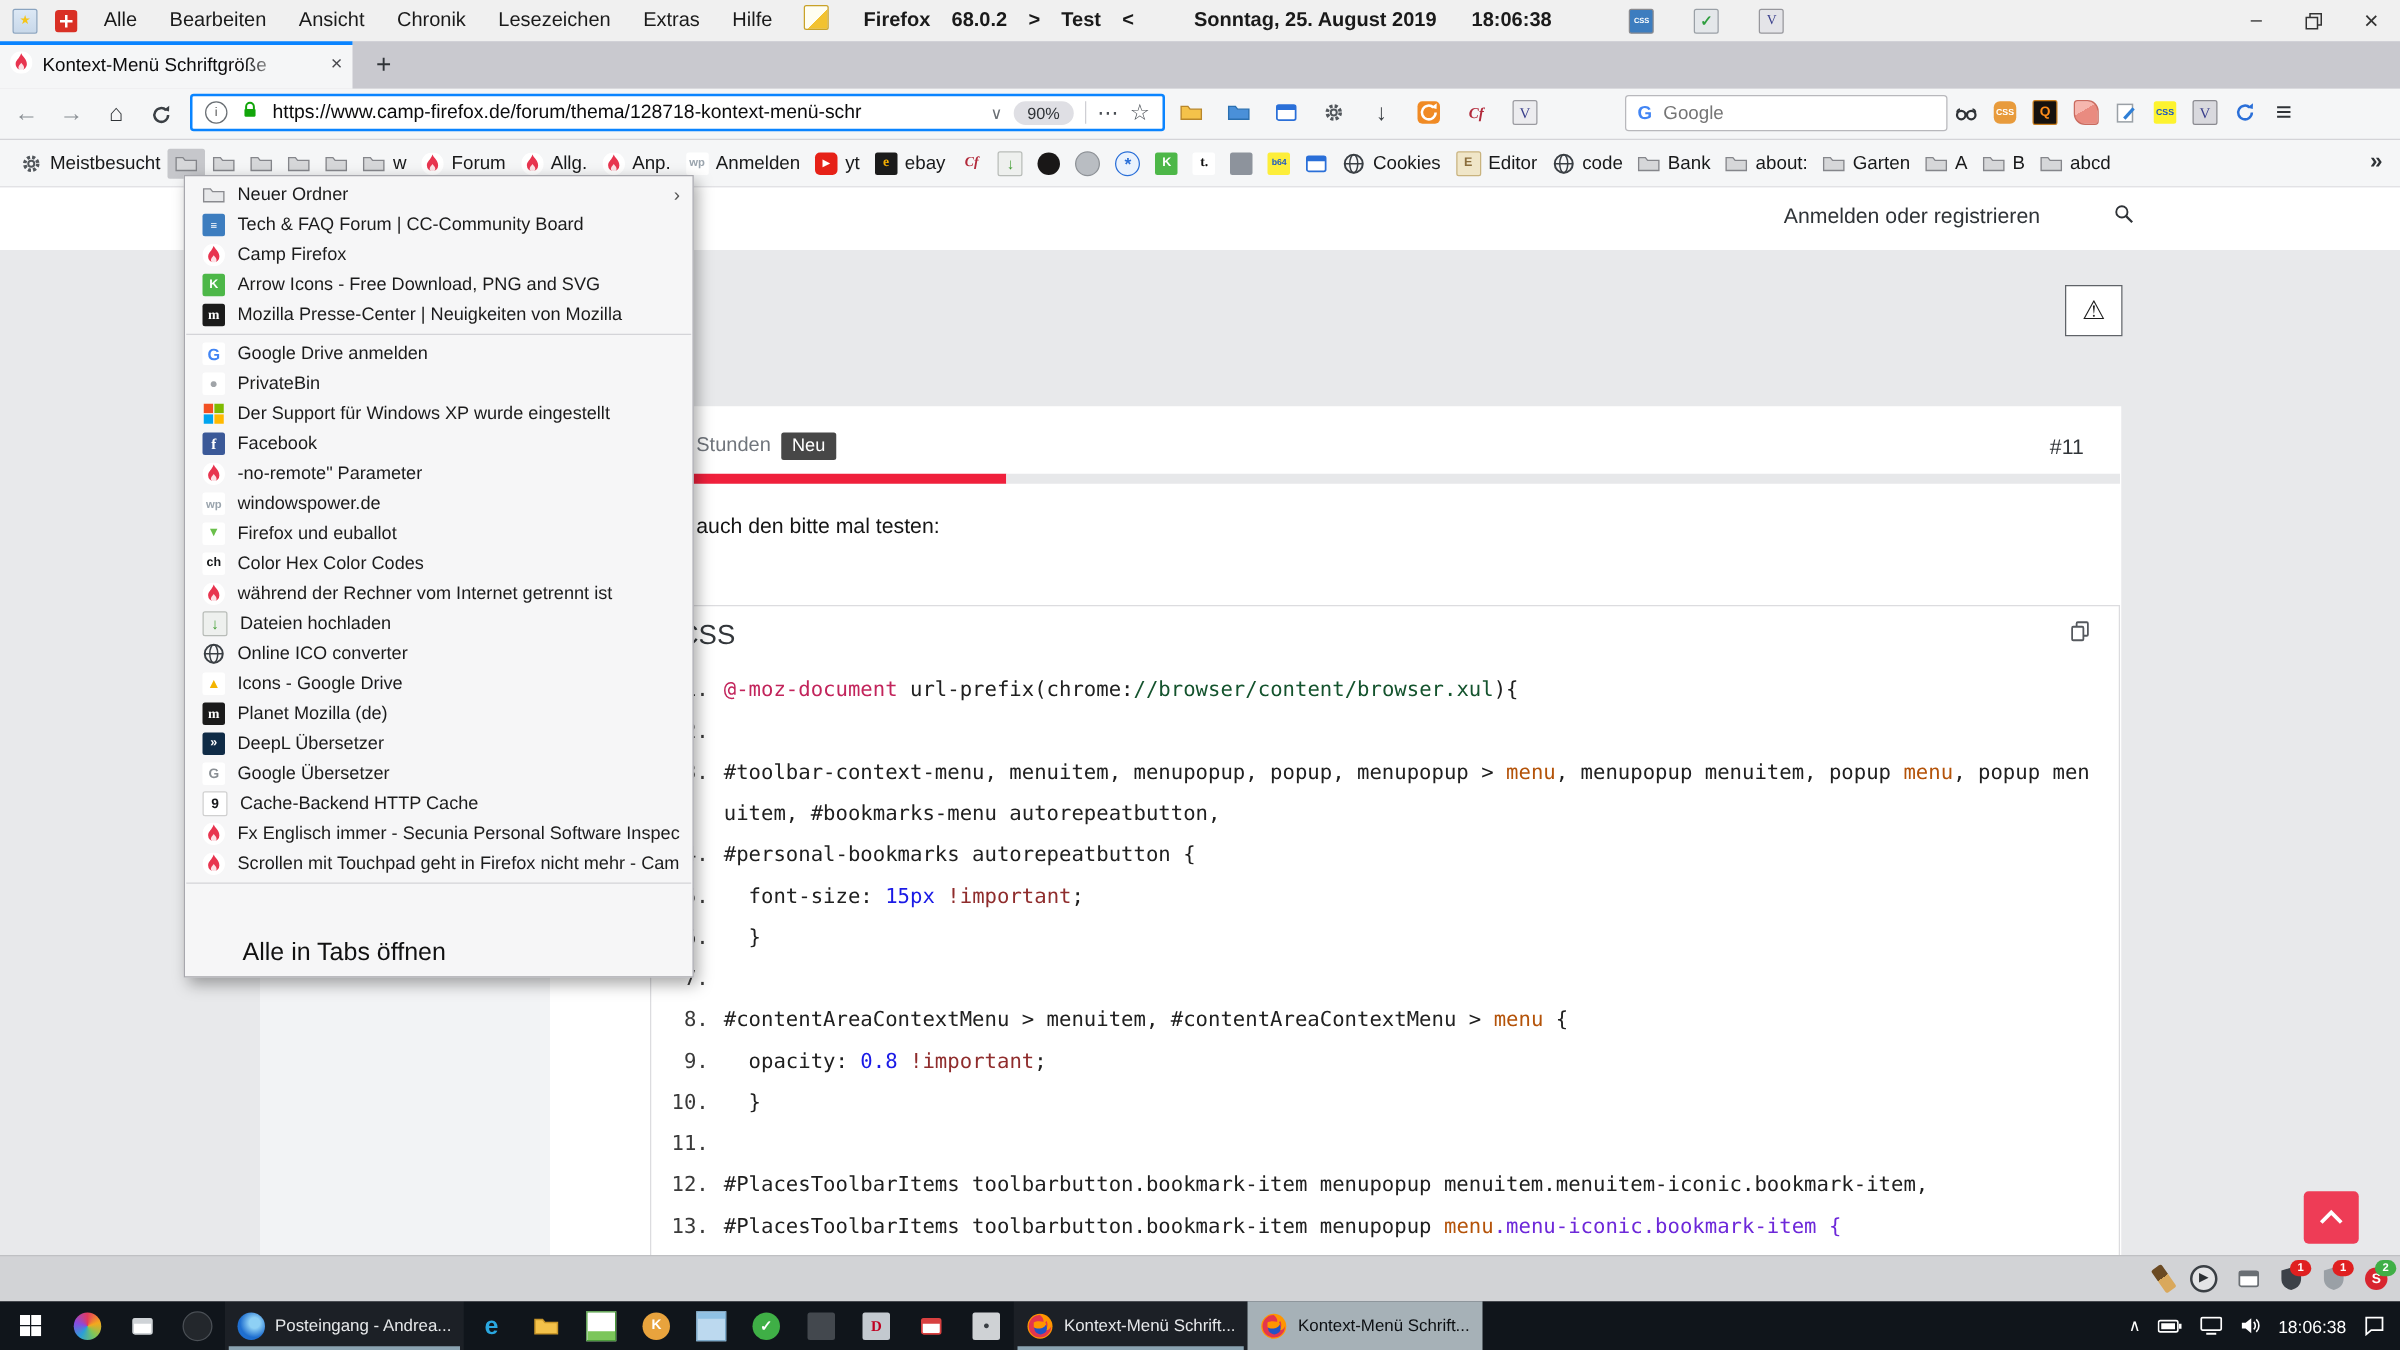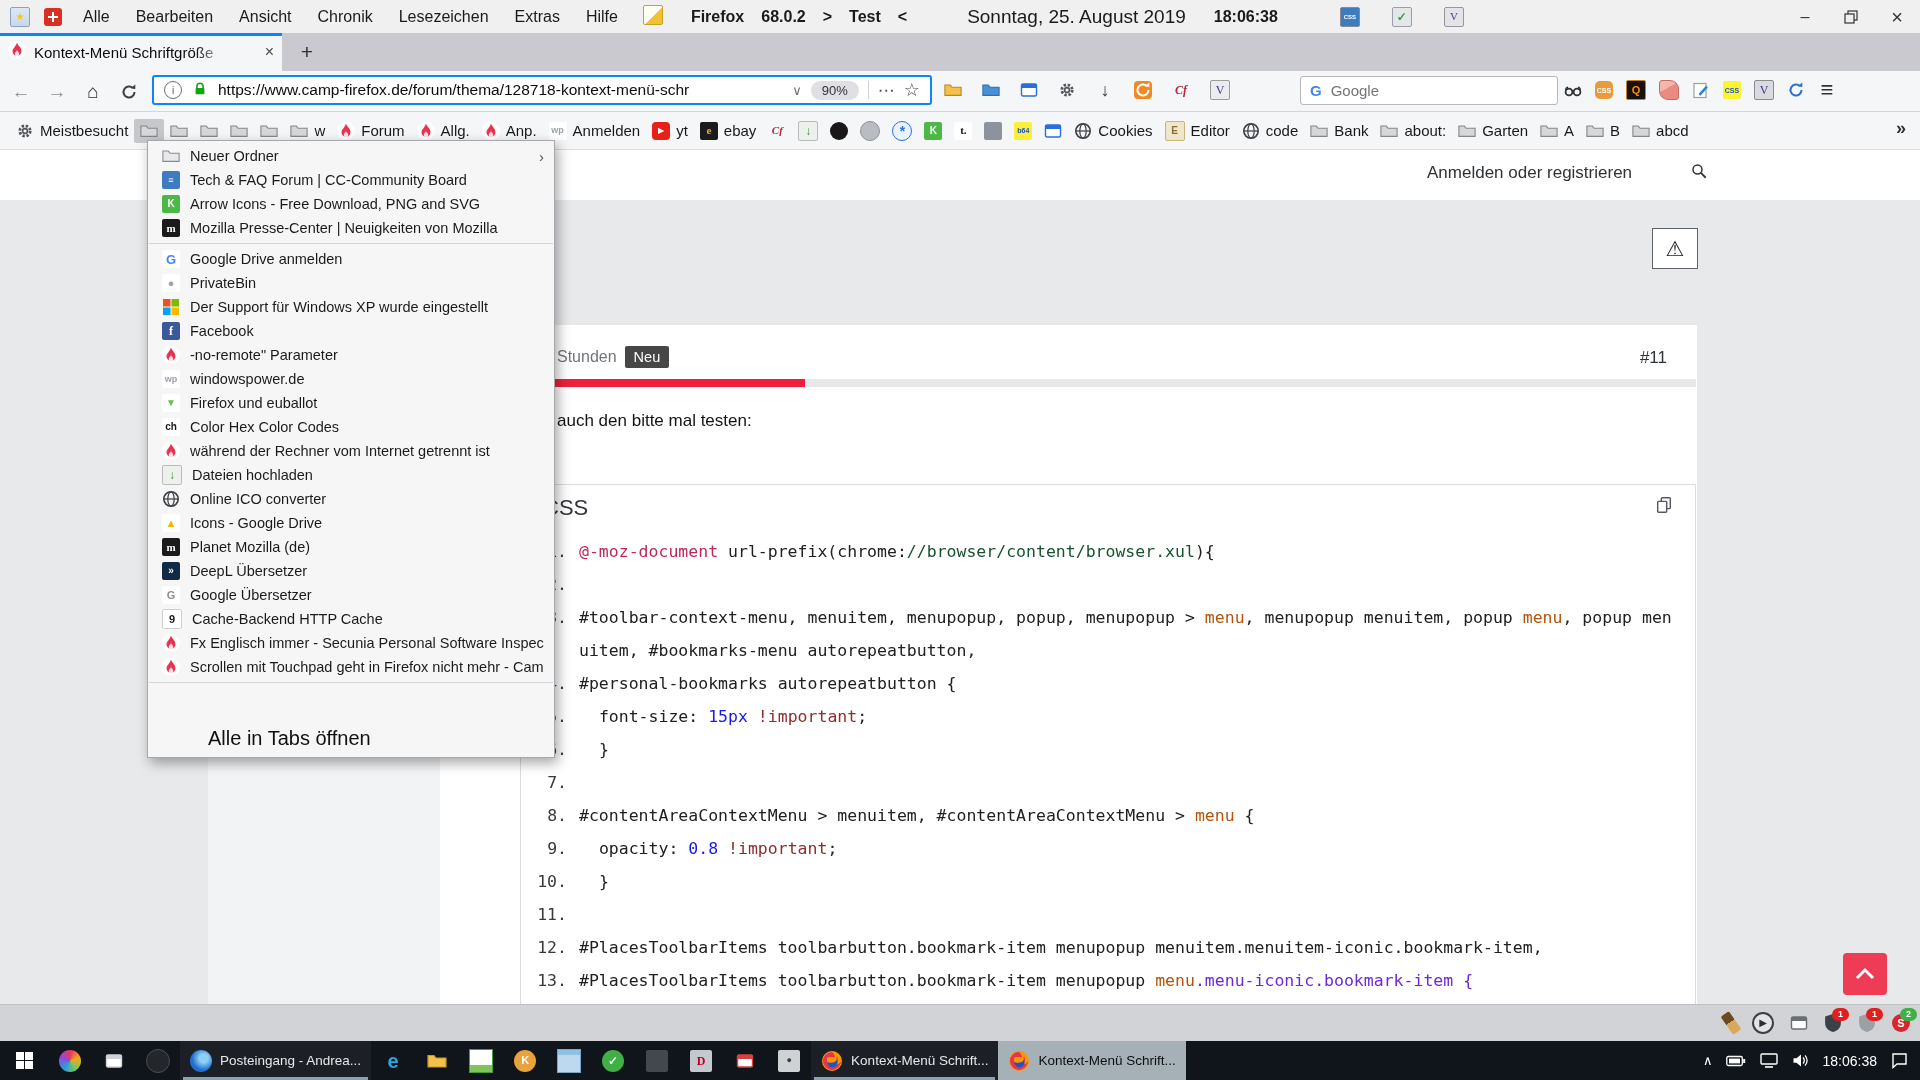--- a/index.html
+++ b/index.html
@@ -10,21 +10,21 @@
   .badge{position:absolute;top:-6px;right:-7px;min-width:13px;height:13px;border-radius:7px;
          color:#fff;font-size:9px;line-height:13px;text-align:center;padding:0 2px;font-weight:700;}
   
   .titlebar{position:absolute;left:0;top:0;width:1920px;height:33px;background:#f0f0f0;
             display:flex;align-items:center;}
   .tl-icons{display:flex;align-items:center;gap:14px;margin-left:10px;}
   .menus{display:flex;margin-left:8px;}
   .menus span{padding:0 13px;font-size:16px;color:#1a1a1a;cursor:default;}
   #note-ic{margin-left:12px;}
   .title-parts{display:flex;gap:17px;font-weight:700;font-size:16px;margin-left:28px;}
-  .tb-date{font-weight:400;font-size:19px;margin-left:60px;}
+  .tb-date{font-weight:700;font-size:16px;margin-left:48px;}
   .tb-time{font-weight:700;font-size:16px;margin-left:28px;}
   #tl-right{margin-left:62px;gap:32px;}
   .win-controls{margin-left:auto;display:flex;height:33px;}
   .win-controls .wc{width:46px;height:33px;display:flex;align-items:center;justify-content:center;
                     color:#333;font-size:16px;}
   
   .tabbar{position:absolute;left:0;top:33px;width:1920px;height:38px;background:#c9c9cf;}
   .tab{position:absolute;left:0;top:0;width:282px;height:38px;background:#f5f6f7;
        display:flex;align-items:center;padding:0 8px;box-sizing:border-box;}
   .tab::before{content:"";position:absolute;left:0;top:0;right:0;height:3px;background:#0a84ff;}
@@ -61,21 +61,21 @@
   .bm.active{background:#c6c7cb;border-radius:2px;}
   .bm-overflow{position:absolute;right:14px;top:7px;font-size:18px;color:#2f3337;font-weight:700;}
   
   .bmenu{position:absolute;left:147px;top:140px;width:408px;background:#f6f6f7;
          border:1px solid #a7a7ad;box-shadow:3px 5px 12px rgba(0,0,0,.35);z-index:50;
          padding:3px 0;box-sizing:border-box;}
   .mi{height:24px;display:flex;align-items:center;padding:0 10px 0 14px;gap:10px;}
   .mi .lbl{font-size:14.5px;color:#1b1b1b;flex:1;white-space:nowrap;overflow:hidden;}
   .mi .sub{color:#555;font-size:15px;}
   .msep{height:1px;background:#d4d4d8;margin:3px 1px;}
-  .openall{height:32px;display:flex;align-items:center;padding-left:60px;font-size:20px;color:#111;margin-top:39px;}
+  .openall{height:32px;display:flex;align-items:center;padding-left:46px;font-size:20px;color:#111;margin-top:39px;}
   
   .band{position:absolute;left:0;top:150px;width:1920px;height:50px;background:#fff;}
   .signin{position:absolute;left:1427px;top:163px;font-size:17px;color:#2f3337;}
   .searchbtn{position:absolute;left:1690px;top:162px;width:26px;height:26px;}
   .warnbox{position:absolute;left:1652px;top:228px;width:46px;height:41px;background:#fff;
            border:1px solid #5f6368;display:flex;align-items:center;justify-content:center;
            font-size:21px;color:#1b1b1b;box-sizing:border-box;}
   .card{position:absolute;left:208px;top:325px;width:1489px;height:679px;background:#fff;overflow:hidden;}
   .authorcol{position:absolute;left:0;top:0;width:232px;height:679px;background:#f2f3f5;}
   .meta{position:absolute;left:349px;top:21px;display:flex;align-items:center;gap:8px;}
@@ -579,20 +579,30 @@
           </svg>
         </span>
         <span class="lbl">Neuer Ordner</span>
         <span class="sub">›</span>
       </div>
       <div class="mi">
         <span class="ic" style="width: 18px; height: 18px; background: rgb(61, 125, 191); border-radius: 2px; color: rgb(255, 255, 255); font-size: 9px; font-weight: 400;">≡</span>
         <span class="lbl">Tech &amp; FAQ Forum | CC-Community Board</span>
       </div>
       <div class="mi">
+        <span class="ic" style="width: 18px; height: 18px;">
+          <svg width="18" height="18" viewBox="0 0 16 16">
+            <circle cx="8" cy="8" r="8" fill="#fff"></circle>
+            <path d="M8 1.5 C8.8 4 12 5.5 12 9.2 A4 4 0 0 1 4 9.2 C4 6.5 6.5 5.5 8 1.5 Z" fill="#e8344f"></path>
+            <path d="M8 13.6 A2 2 0 0 0 10 11.6 C10 10.1 8.8 9.6 8 8.2 C7.2 9.6 6 10.1 6 11.6 A2 2 0 0 0 8 13.6" fill="#fff" opacity=".85"></path>
+          </svg>
+        </span>
+        <span class="lbl">Camp Firefox</span>
+      </div>
+      <div class="mi">
         <span class="ic" style="width: 18px; height: 18px; background: rgb(77, 183, 72); border-radius: 2px; color: rgb(255, 255, 255); font-size: 10px; font-weight: 700;">K</span>
         <span class="lbl">Arrow Icons - Free Download, PNG and SVG</span>
       </div>
       <div class="mi">
         <span class="ic" style="width: 18px; height: 18px; background: rgb(27, 27, 27); border-radius: 2px; color: rgb(255, 255, 255); font-size: 11px; font-weight: 700; font-family: &quot;Liberation Serif&quot;, serif;">m</span>
         <span class="lbl">Mozilla Presse-Center | Neuigkeiten von Mozilla</span>
       </div>
       <div class="msep"></div>
       <div class="mi">
         <span class="ic" style="width: 18px; height: 18px; background: rgb(255, 255, 255); border-radius: 2px; color: rgb(66, 133, 244); font-size: 13px; font-weight: 700;">G</span>

